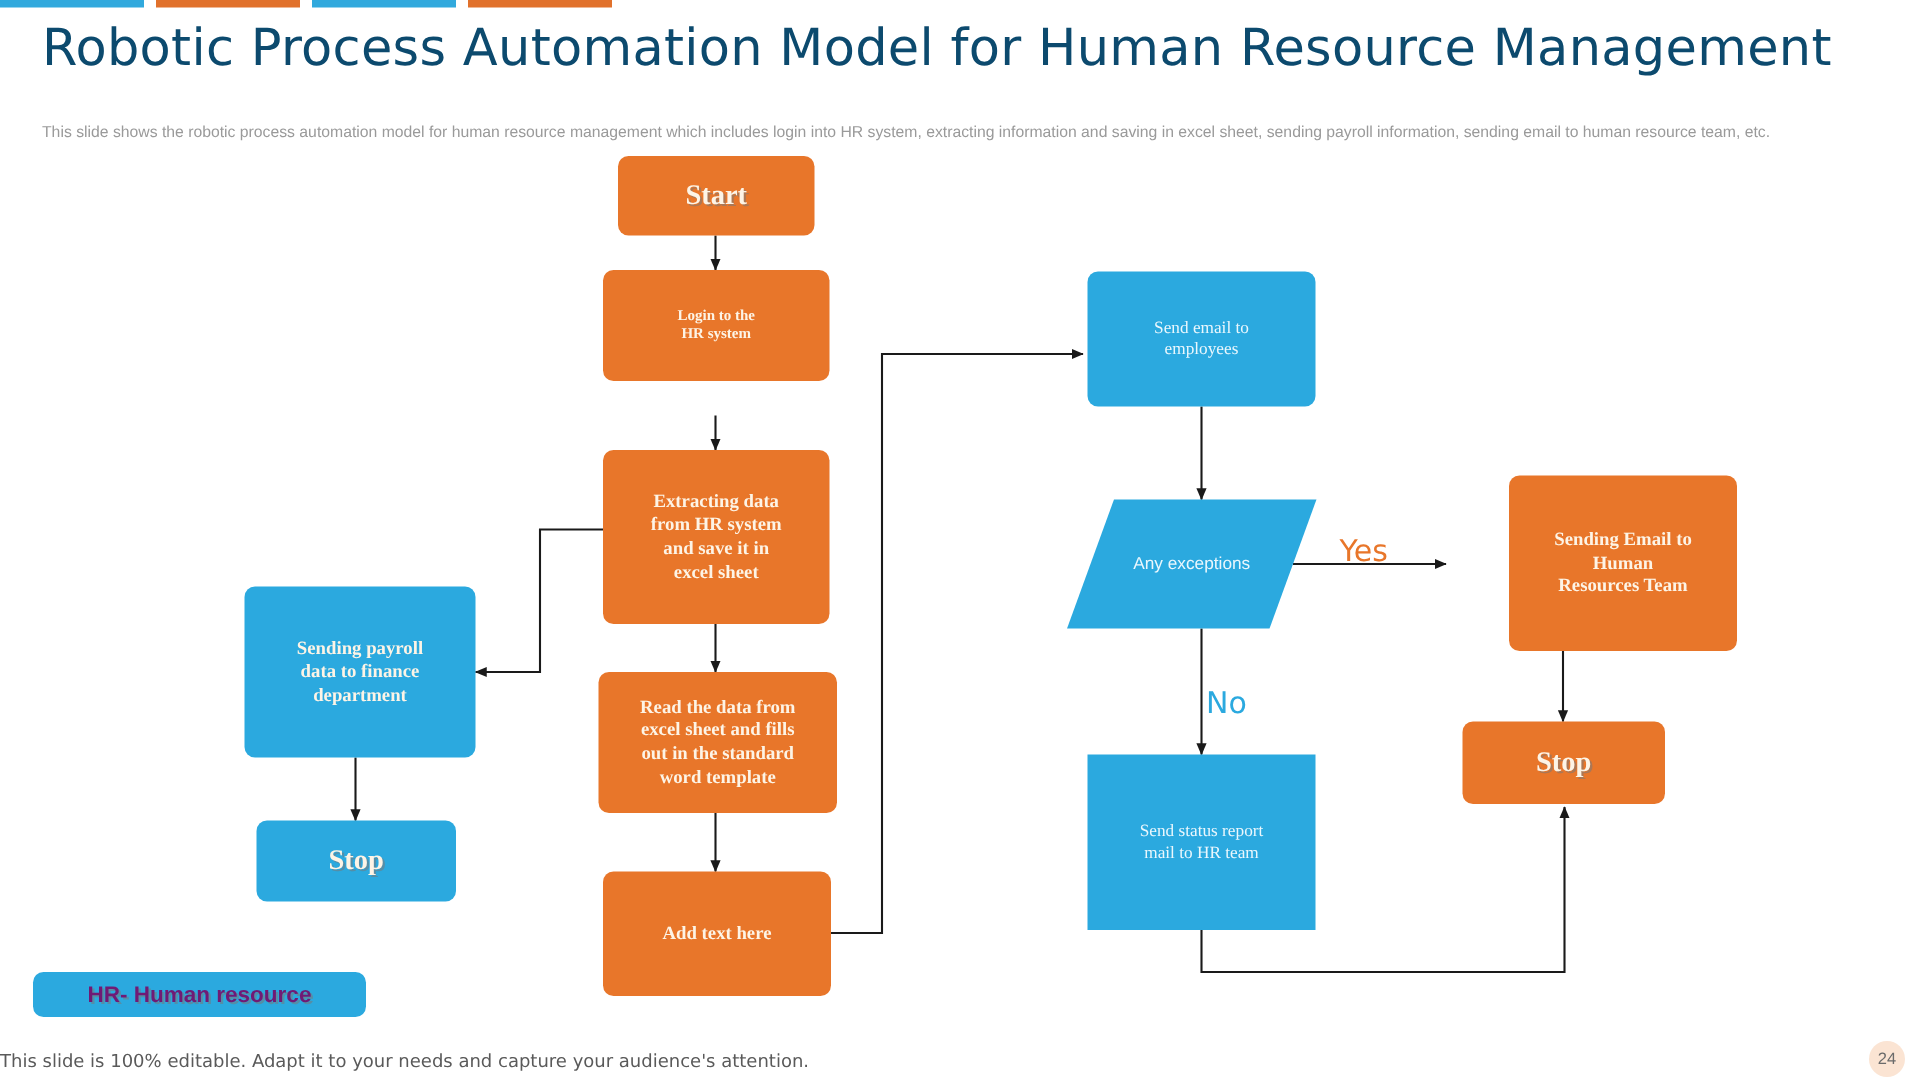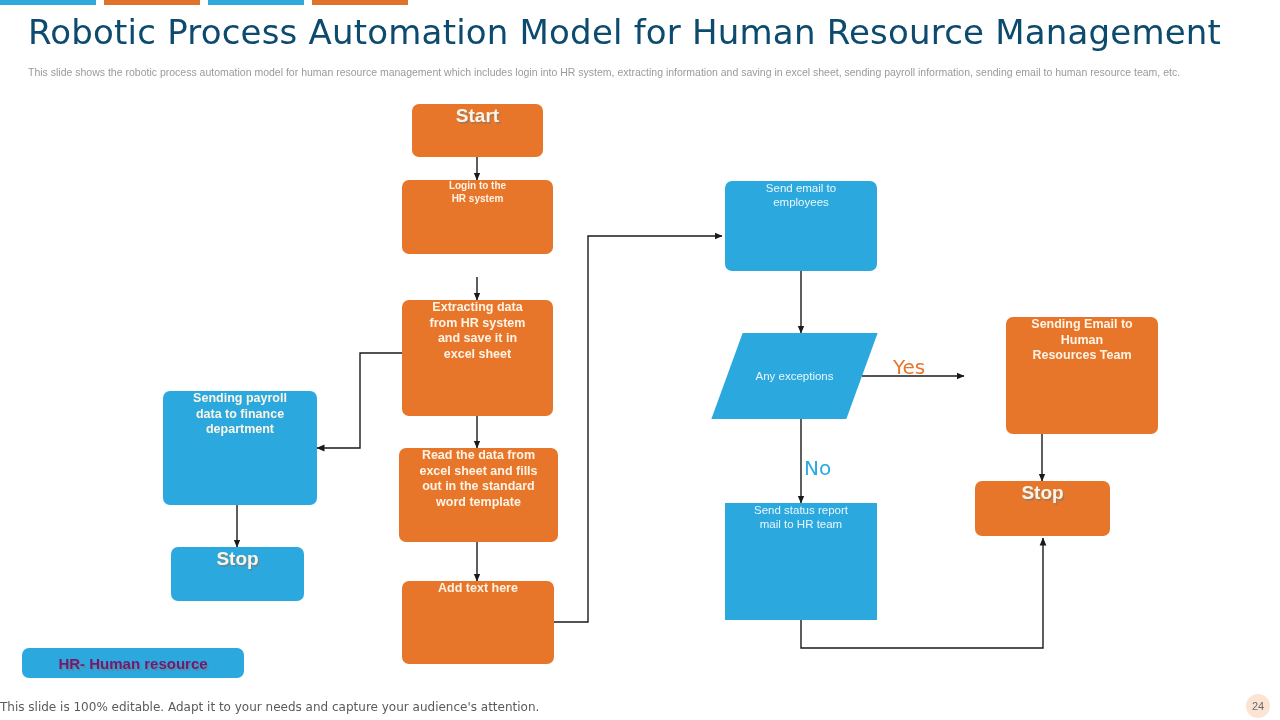--- a/index.html
+++ b/index.html
@@ -23,33 +23,34 @@
   .tb4 { left: 312px; width: 96px; background: #E1712B; }
 
   
   #title {
     position: absolute; left: 28px; top: 12px;
     font-size: 34px; font-weight: 400; color: #0c4a6e;
     letter-spacing: .2px; white-space: nowrap;
     font-family: "DejaVu Sans", sans-serif;
   }
   #subtitle {
-    position: absolute; left: 28px; top: 65px; width: 1220px;
+    position: absolute; left: 28px; top: 81px; width: 1220px;
     font-size: 10.5px; line-height: 14px; color: #9a9a9a;
   }
 
   
   .node {
     position: absolute;
-    display: flex; align-items: flex-start; justify-content: center;
+    display: flex; align-items: center; justify-content: center;
     text-align: center;
     color: #fdf4e6;
     font-weight: bold;
     line-height: 1.25;
     z-index: 3;
+    font-family: Liberation Serif, serif;
   }
   .orange { background: #E8762A; }
   .blue   { background: #2BA9DF; }
   .round  { border-radius: 7px; }
   .shadowtxt { text-shadow: 1.5px 1.5px 0 rgba(120,120,120,.55); }
   .lighttxt { font-weight: normal; color: #eaf7fd; text-shadow: none; }
 
   
   .paral {
     position: absolute; z-index: 3;

